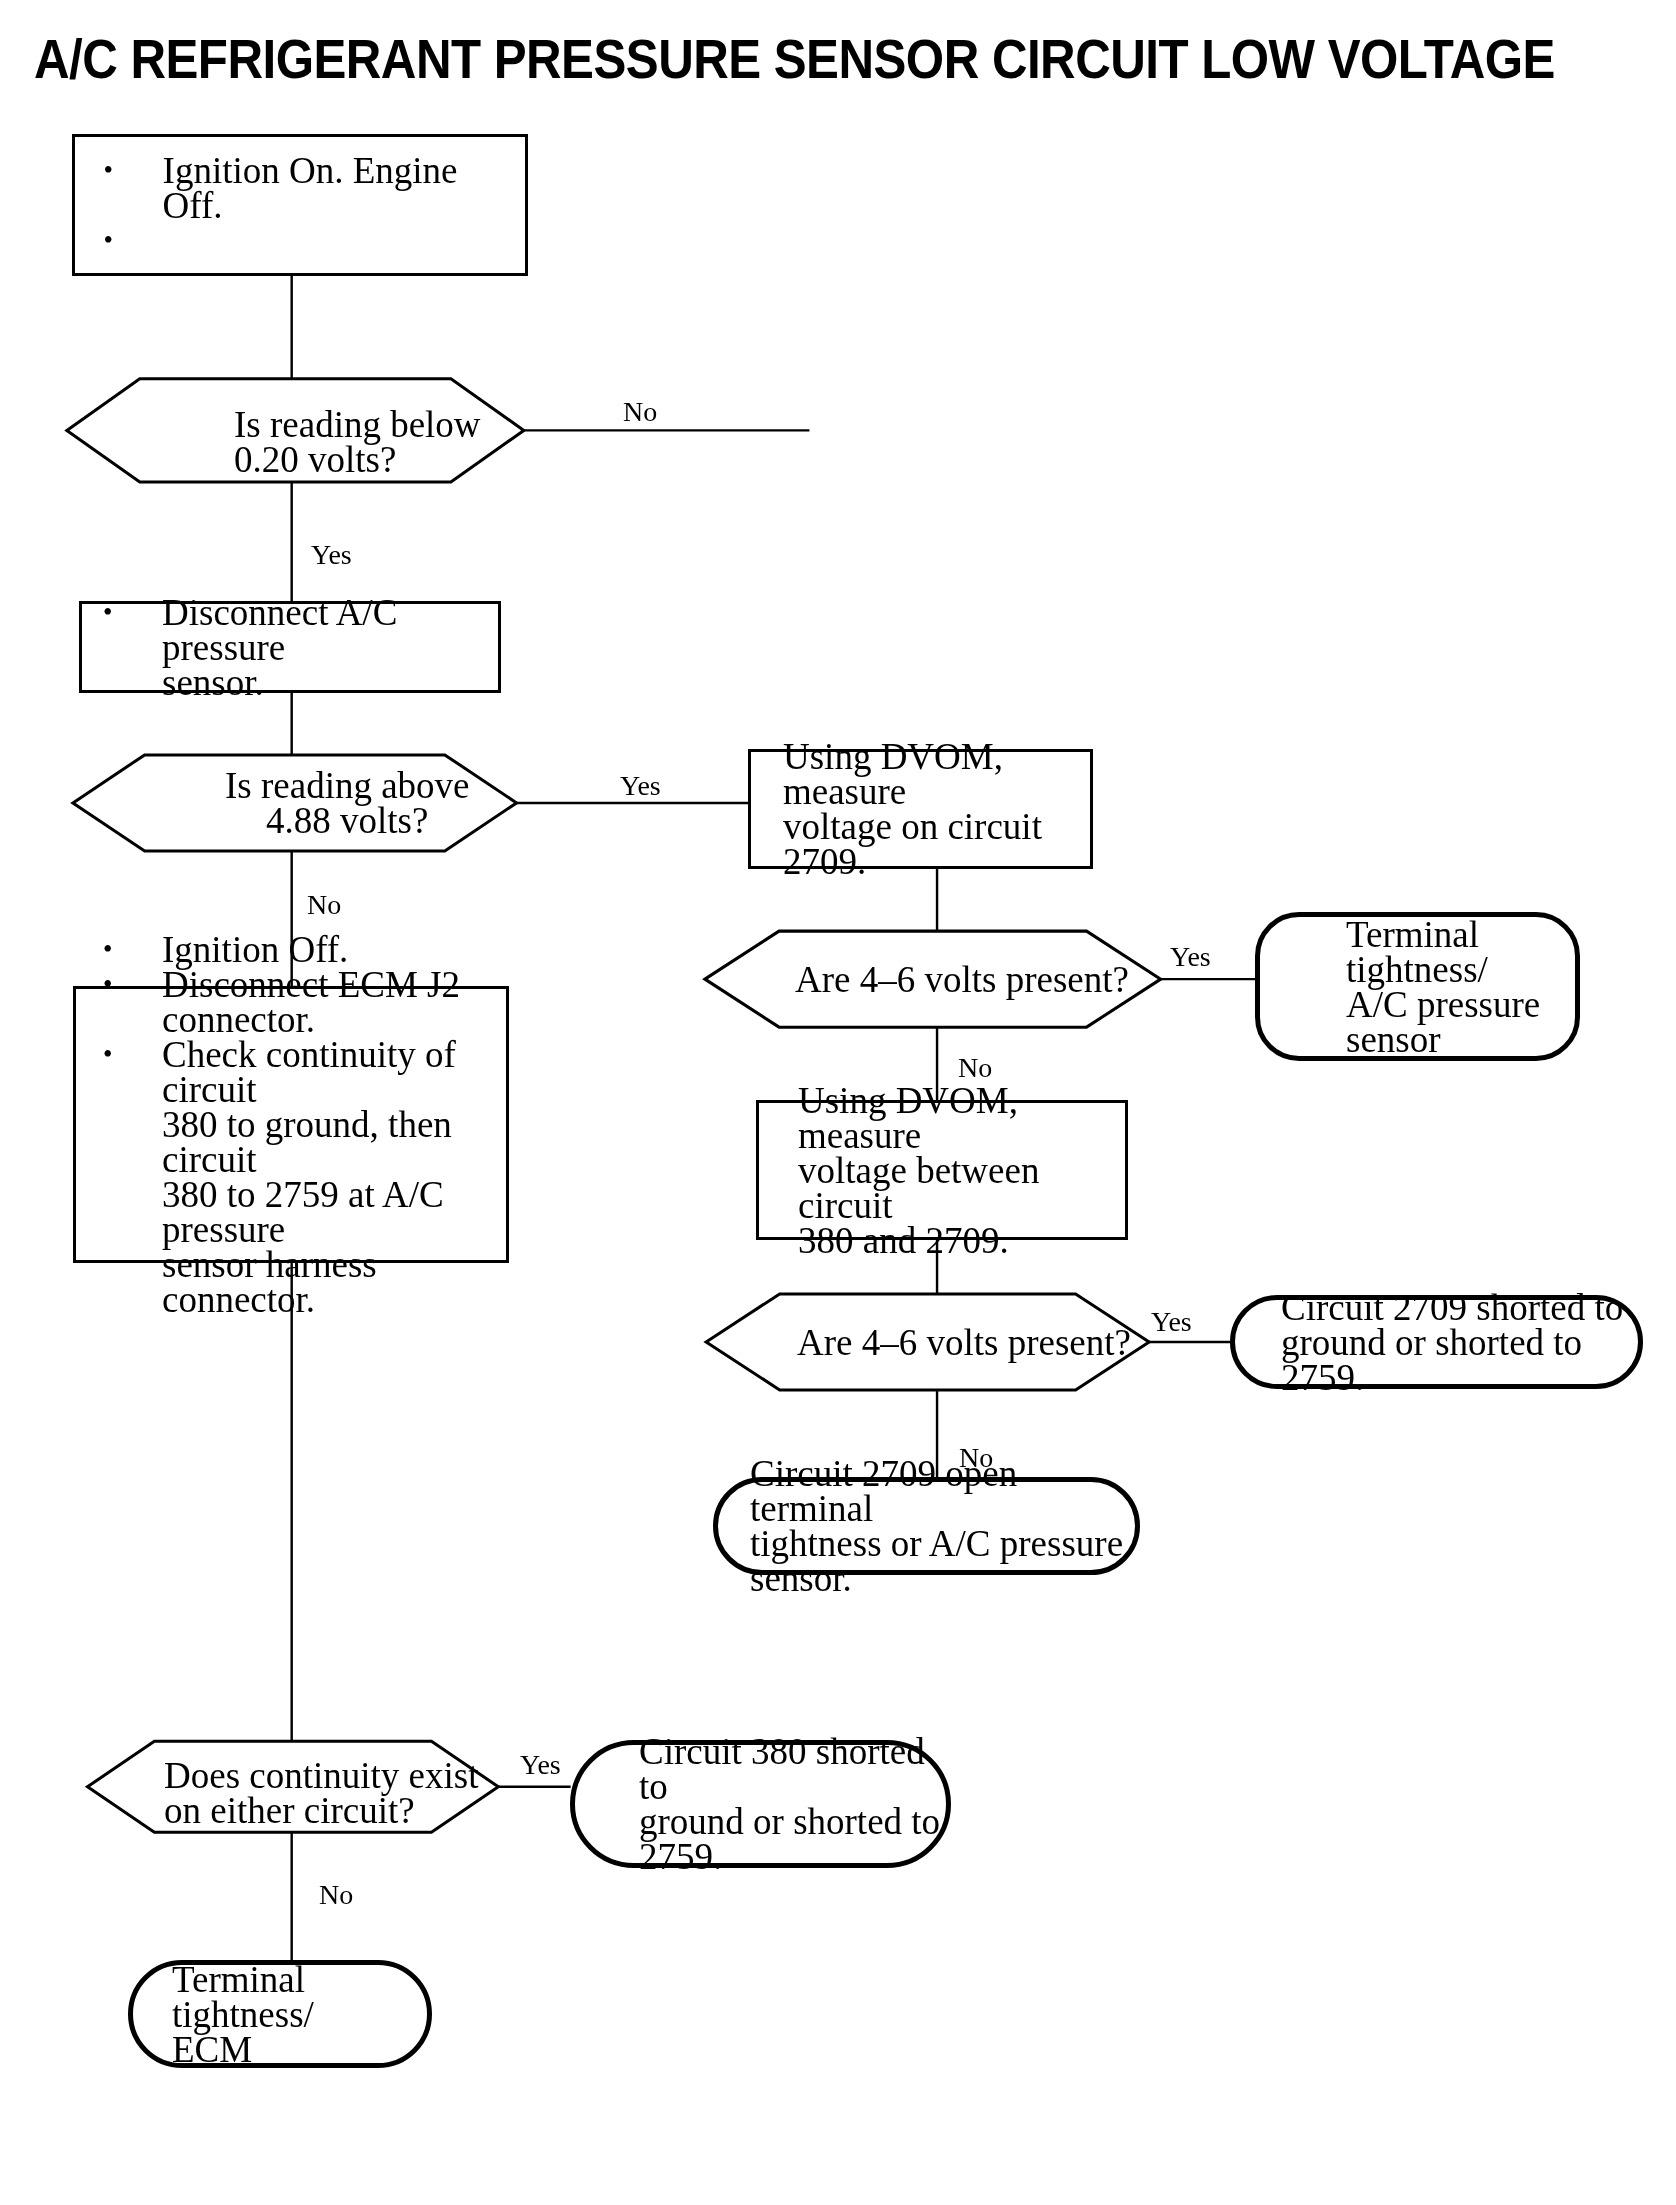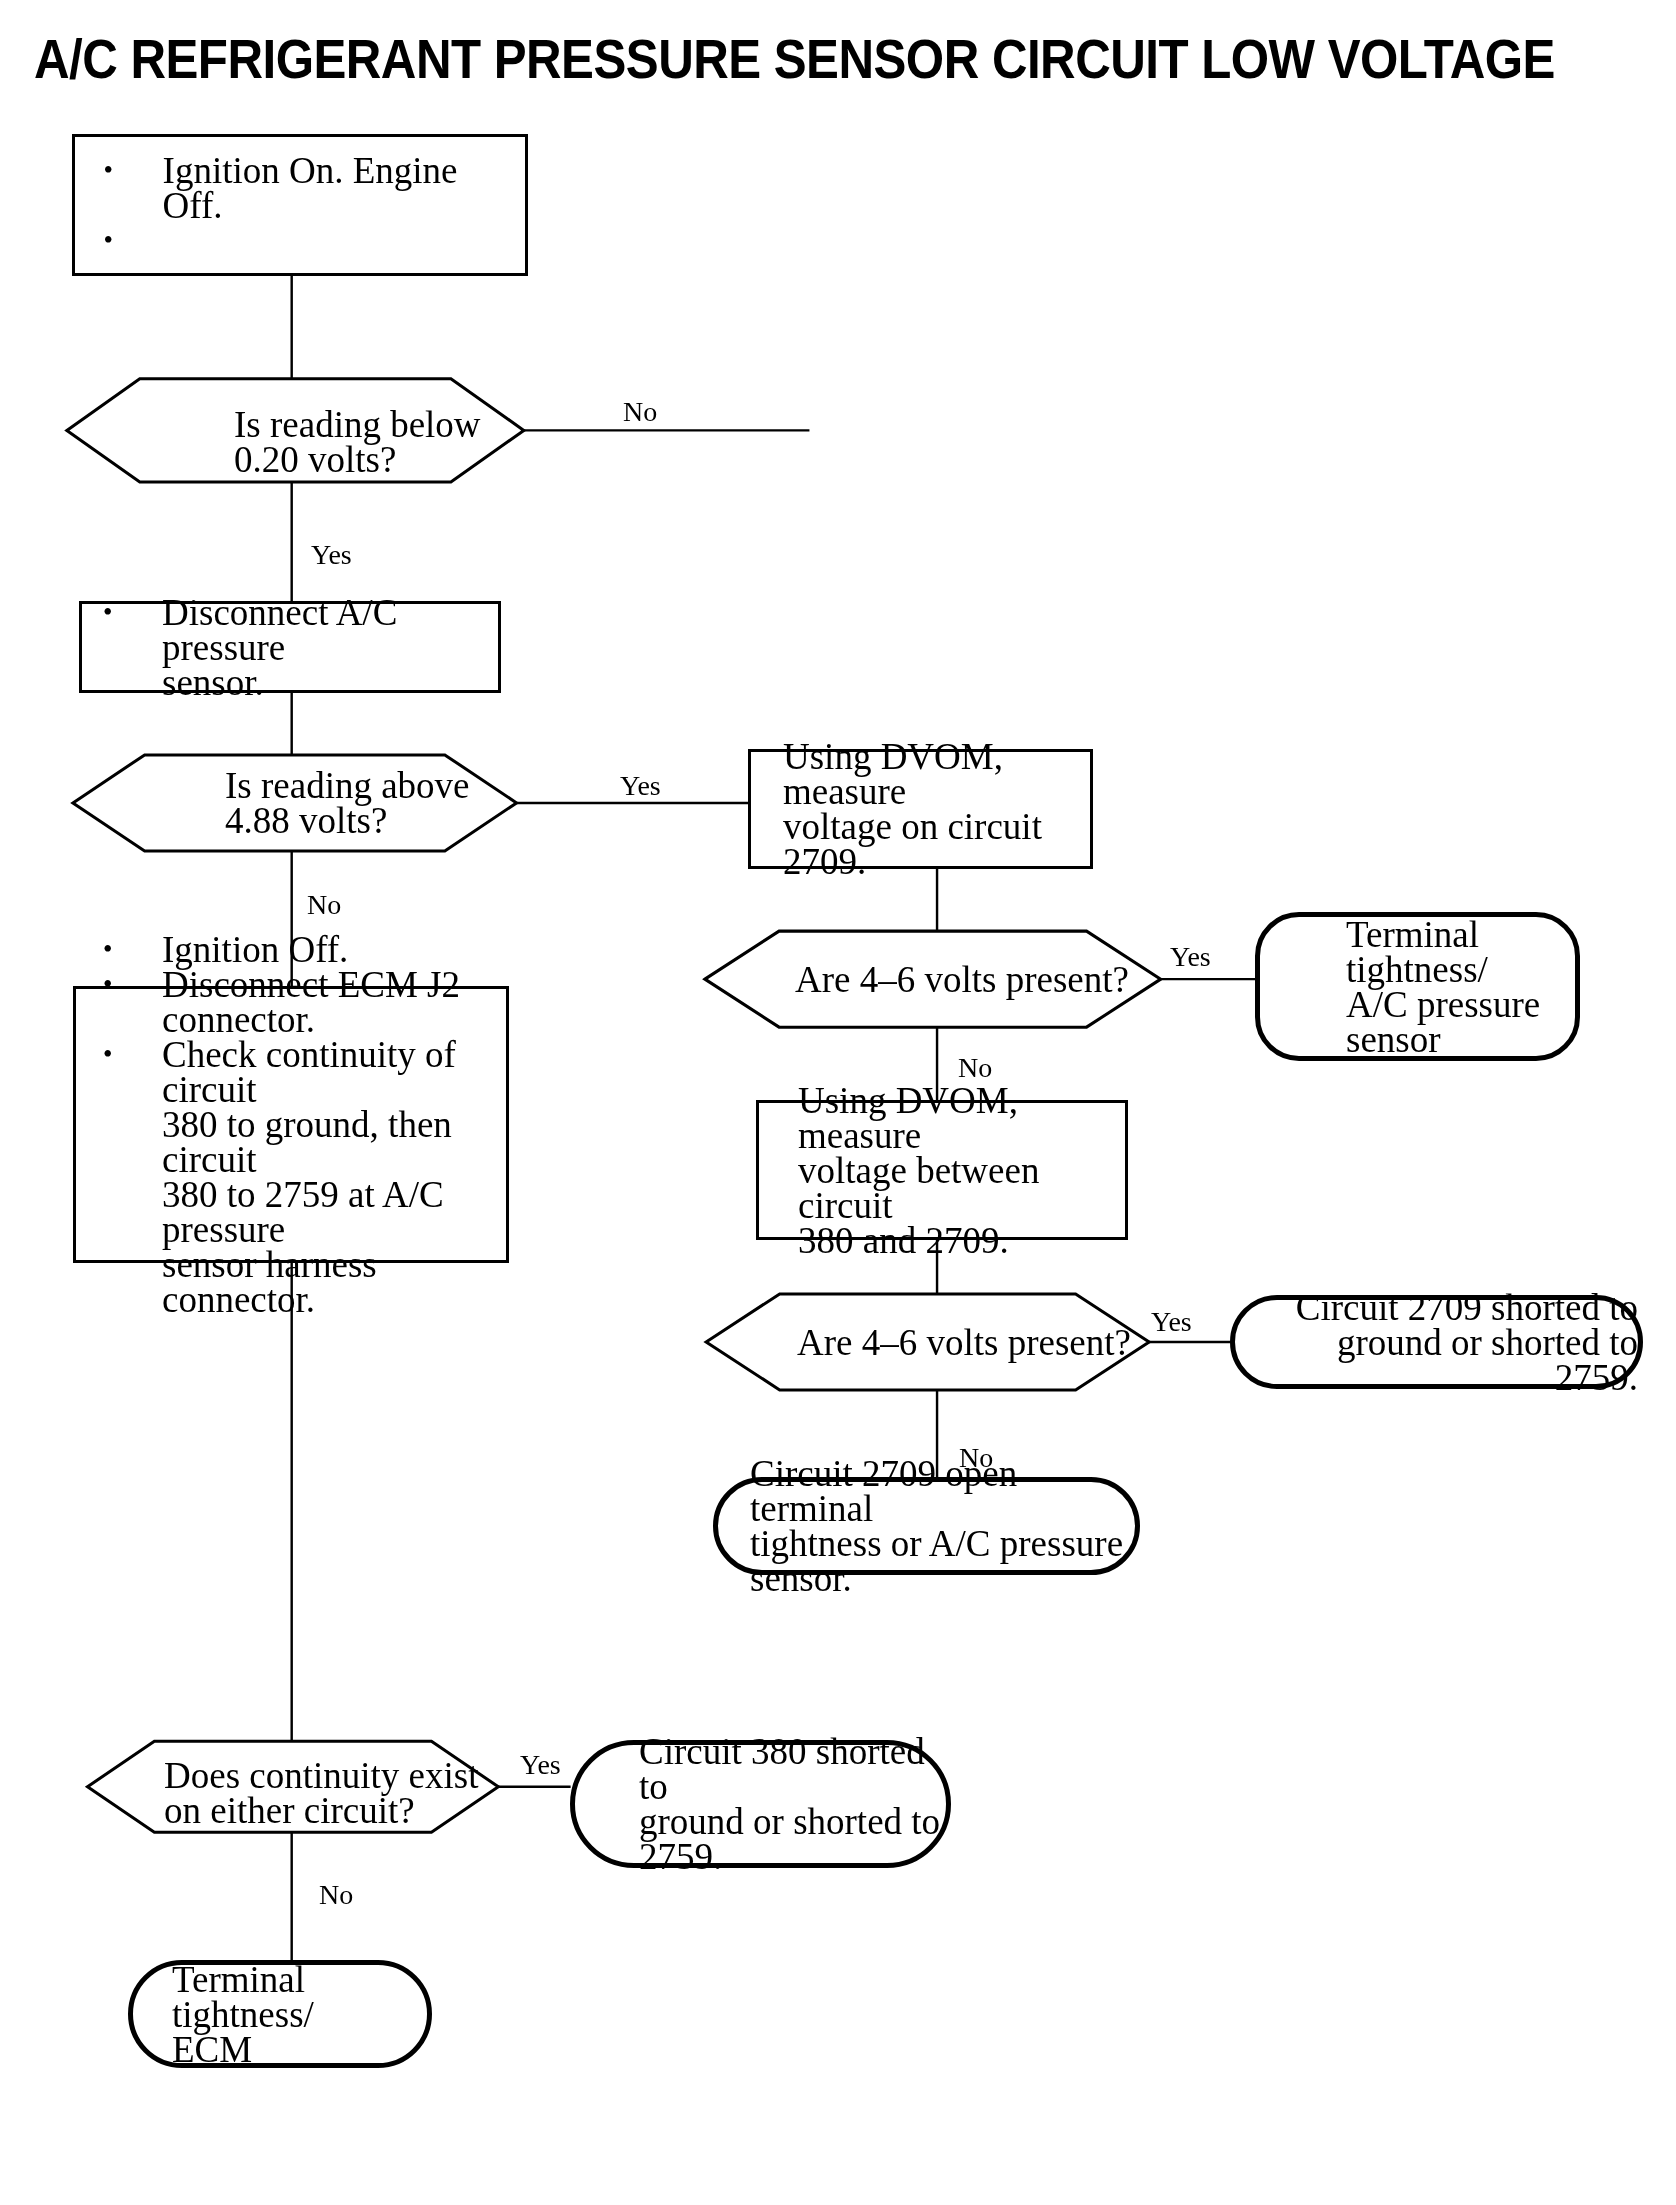--- a/index.html
+++ b/index.html
@@ -151,21 +151,21 @@
   </div>
 
 
   <div class="node pill-node" style="left:1255px; top:912px; width:325px; height:149px; border-radius:44px;">
     <div class="vcenter" style="padding-left:86px;">
       <span class="node-text">Terminal tightness/
 A/C pressure sensor</span>
     </div>
   </div>
 
-  <div class="node pill-node" style="left:1230px; top:1295px; width:413px; height:94px; border-radius:47px;text-align:right;">
+  <div class="node pill-node" style="left:1230px; top:1295px; width:413px; height:94px; border-radius:47px;">
     <div class="vcenter" style="padding-left:46px;">
       <span class="node-text">Circuit 2709 shorted to
 ground or shorted to 2759.</span>
     </div>
   </div>
 
   <div class="node pill-node" style="left:713px; top:1477px; width:427px; height:98px; border-radius:67px;">
     <div class="vcenter" style="padding-left:32px;">
       <span class="node-text">Circuit 2709 open terminal
 tightness or A/C pressure sensor.</span>
@@ -184,21 +184,21 @@
       <span class="node-text">Terminal tightness/
 ECM</span>
     </div>
   </div>
 
   <div class="hex-text" style="left:67px; top:379px; width:457px; height:126px; padding-left:167px;">
     <span class="node-text">Is reading below
 0.20 volts?</span>
   </div>
 
-  <div class="hex-text" style="left:73px; top:755px; width:444px; height:96px; padding-left:152px;">
+  <div class="hex-text" style="left:73px; top:755px; width:444px; height:96px; padding-left:152px;text-align:center;">
     <span class="node-text">Is reading above
 4.88 volts?</span>
   </div>
 
   <div class="hex-text" style="left:705px; top:931px; width:456px; height:96px; padding-left:90px;">
     <span class="node-text">Are 4–6 volts present?</span>
   </div>
 
   <div class="hex-text" style="left:706px; top:1294px; width:443px; height:96px; padding-left:91px;">
     <span class="node-text">Are 4–6 volts present?</span>

